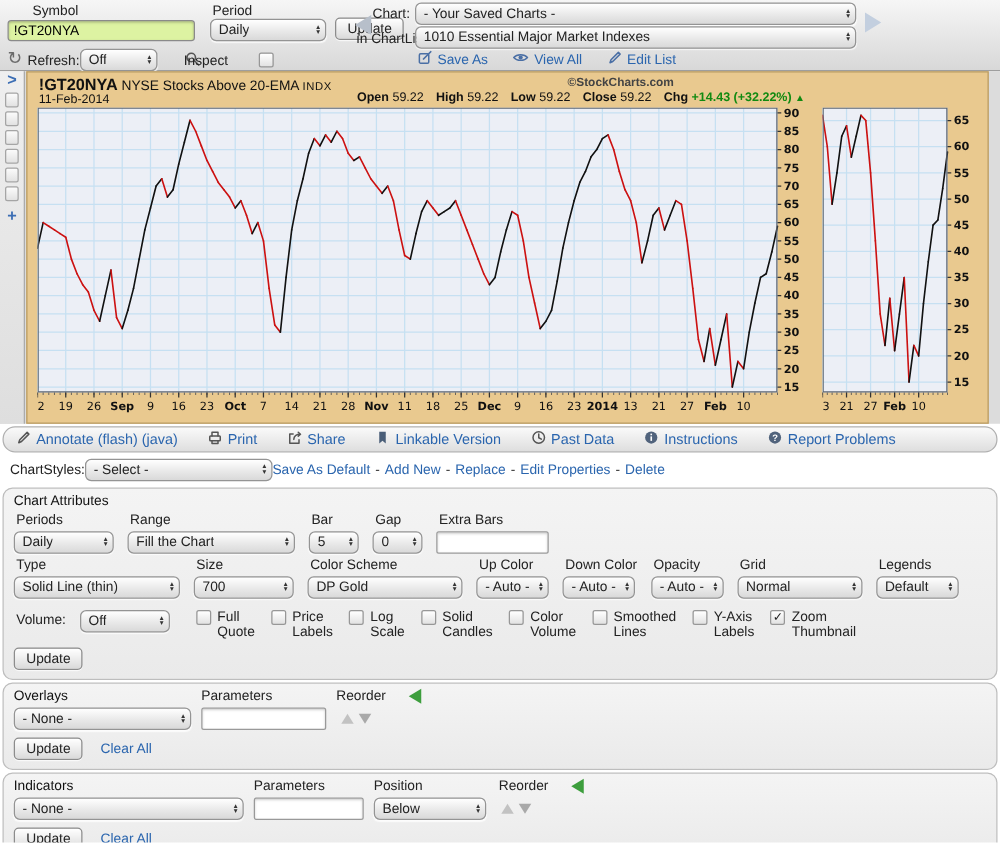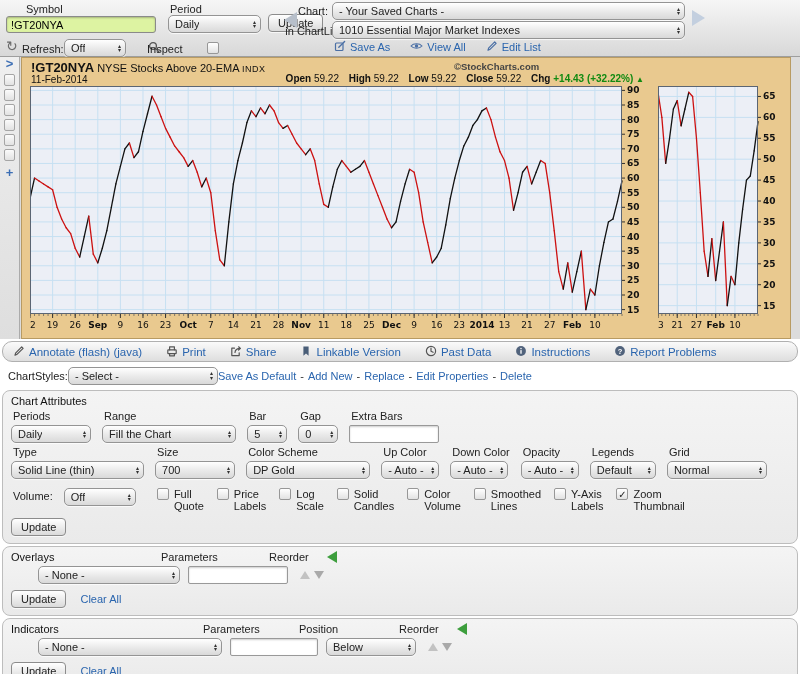--- a/index.html
+++ b/index.html
@@ -95,21 +95,21 @@
   .cb .cl { font-size:11px; line-height:12px; }
   .inline-lab { display:inline-block; margin:4px 8px 0 2px; vertical-align:top; }
   .re-tris { display:inline-flex; gap:4px; align-items:center; height:18px; }
   .re-up { width:0; height:0; border-left:5px solid transparent; border-right:5px solid transparent;
            border-bottom:8px solid #c2c2c2; }
   .re-down { width:0; height:0; border-left:5px solid transparent; border-right:5px solid transparent;
              border-top:8px solid #a9a9a9; }
   .green-tri { width:0; height:0; border-top:6px solid transparent; border-bottom:6px solid transparent;
                border-right:10px solid #3d9e3d; display:inline-block; }
   .hd-row { display:flex; align-items:center; }
-  .ctl-row { display:flex; align-items:center; margin-top:3px;margin-left:27px; }
+  .ctl-row { display:flex; align-items:center; margin-top:3px; }
   .upd-row { display:flex; align-items:center; gap:14px; margin-top:6px; }
 </style>
 </head>
 <body>
 
 <div class="topbar">
   <div class="tl" style="left:26px; top:3px;">Symbol</div>
   <input class="sym-input" value="!GT20NYA" style="">
   <div class="tl" style="left:170px; top:3px;">Period</div>
   <div class="mac-select" style="left:168px; top:15px; width:93px;">
@@ -795,27 +795,27 @@
           <span class="val">- Auto -</span>
         </div></div>
     <div class="field"><div class="flabel">Down Color</div>
       <div class="mac-select" style="width:58px">
           <span class="val">- Auto -</span>
         </div></div>
     <div class="field"><div class="flabel">Opacity</div>
       <div class="mac-select" style="width:58px">
           <span class="val">- Auto -</span>
         </div></div>
+    <div class="field"><div class="flabel">Grid</div>
+      <div class="mac-select" style="width:100px">
+          <span class="val">Normal</span>
+        </div></div>
     <div class="field"><div class="flabel">Legends</div>
       <div class="mac-select" style="width:66px">
           <span class="val">Default</span>
-        </div></div>
-    <div class="field"><div class="flabel">Grid</div>
-      <div class="mac-select" style="width:100px">
-          <span class="val">Normal</span>
         </div></div>
   </div>
   <div class="frow" style="margin-top:7px;">
     <span class="inline-lab">Volume:</span>
     <div class="field" style="margin-right:18px;"><div class="mac-select" style="width:72px">
           <span class="val">Off</span>
         </div></div>
     <span id="attr-checkboxes"><span class="cb">
           <span class="chk"></span>
           <span class="cl">Full<br>Quote</span>

